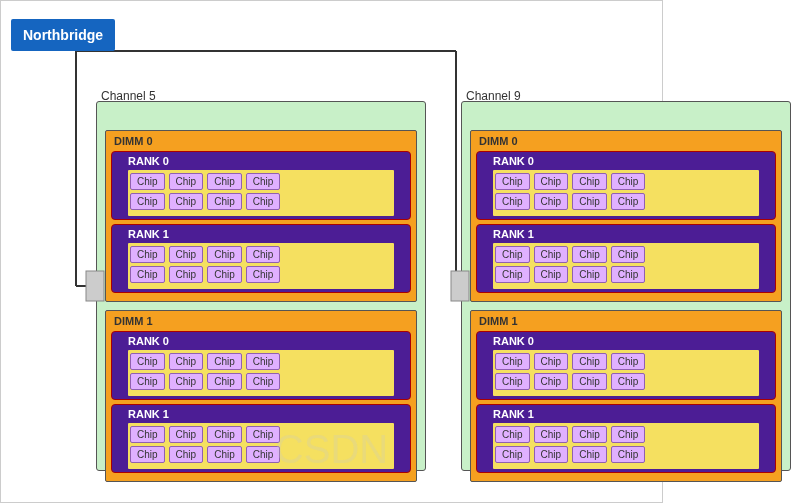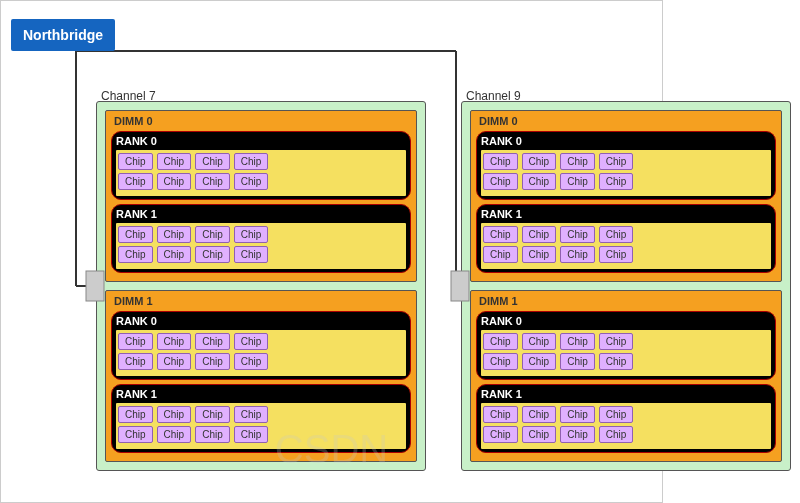--- a/index.html
+++ b/index.html
@@ -65,37 +65,38 @@
       border: 1.5px solid #555;
       border-radius: 3px;
     }
 
     
     .dimm-container {
       position: absolute;
       background: #f5a020;
       border: 1.5px solid #555;
       border-radius: 2px;
+      margin-top: 20px;
     }
 
     .dimm-label {
       font-size: 11px;
       font-weight: bold;
       color: #333;
       margin-bottom: 2px;
       padding-left: 2px;
     }
 
     
     .rank-container {
-      background: #000000;
+      background: #4c1d95;
       border: 1.5px solid #a00;
-      border-radius: 10px;
+      border-radius: 4px;
       margin: 4px 5px;
-      padding: 3px 4px;
+      padding: 3px 16px;
     }
 
     .rank-label {
       font-size: 11px;
       font-weight: bold;
       color: #fff;
       margin-bottom: 3px;
     }
 
     
@@ -163,21 +164,21 @@
 
     <rect x="85" y="270" width="18" height="30" fill="#ccc" stroke="#888" stroke-width="1"></rect>
 
     <rect x="450" y="270" width="18" height="30" fill="#ccc" stroke="#888" stroke-width="1"></rect>
   </svg>
 
   <div class="northbridge">
     <span>Northbridge</span>
   </div>
 
-  <div class="channel-label" style="top:88px; left:100px;">Channel 7</div>
+  <div class="channel-label" style="top:88px; left:100px;">Channel 5</div>
 
   <div class="channel-0-container">
 
     <div class="dimm-container" style="top:8px; left:8px; right:8px; height:172px;">
       <div style="padding:4px 6px 0;">
         <div class="dimm-label">DIMM 0</div>
       </div>
 
       <div class="rank-container">
         <div class="rank-label">RANK 0</div>

